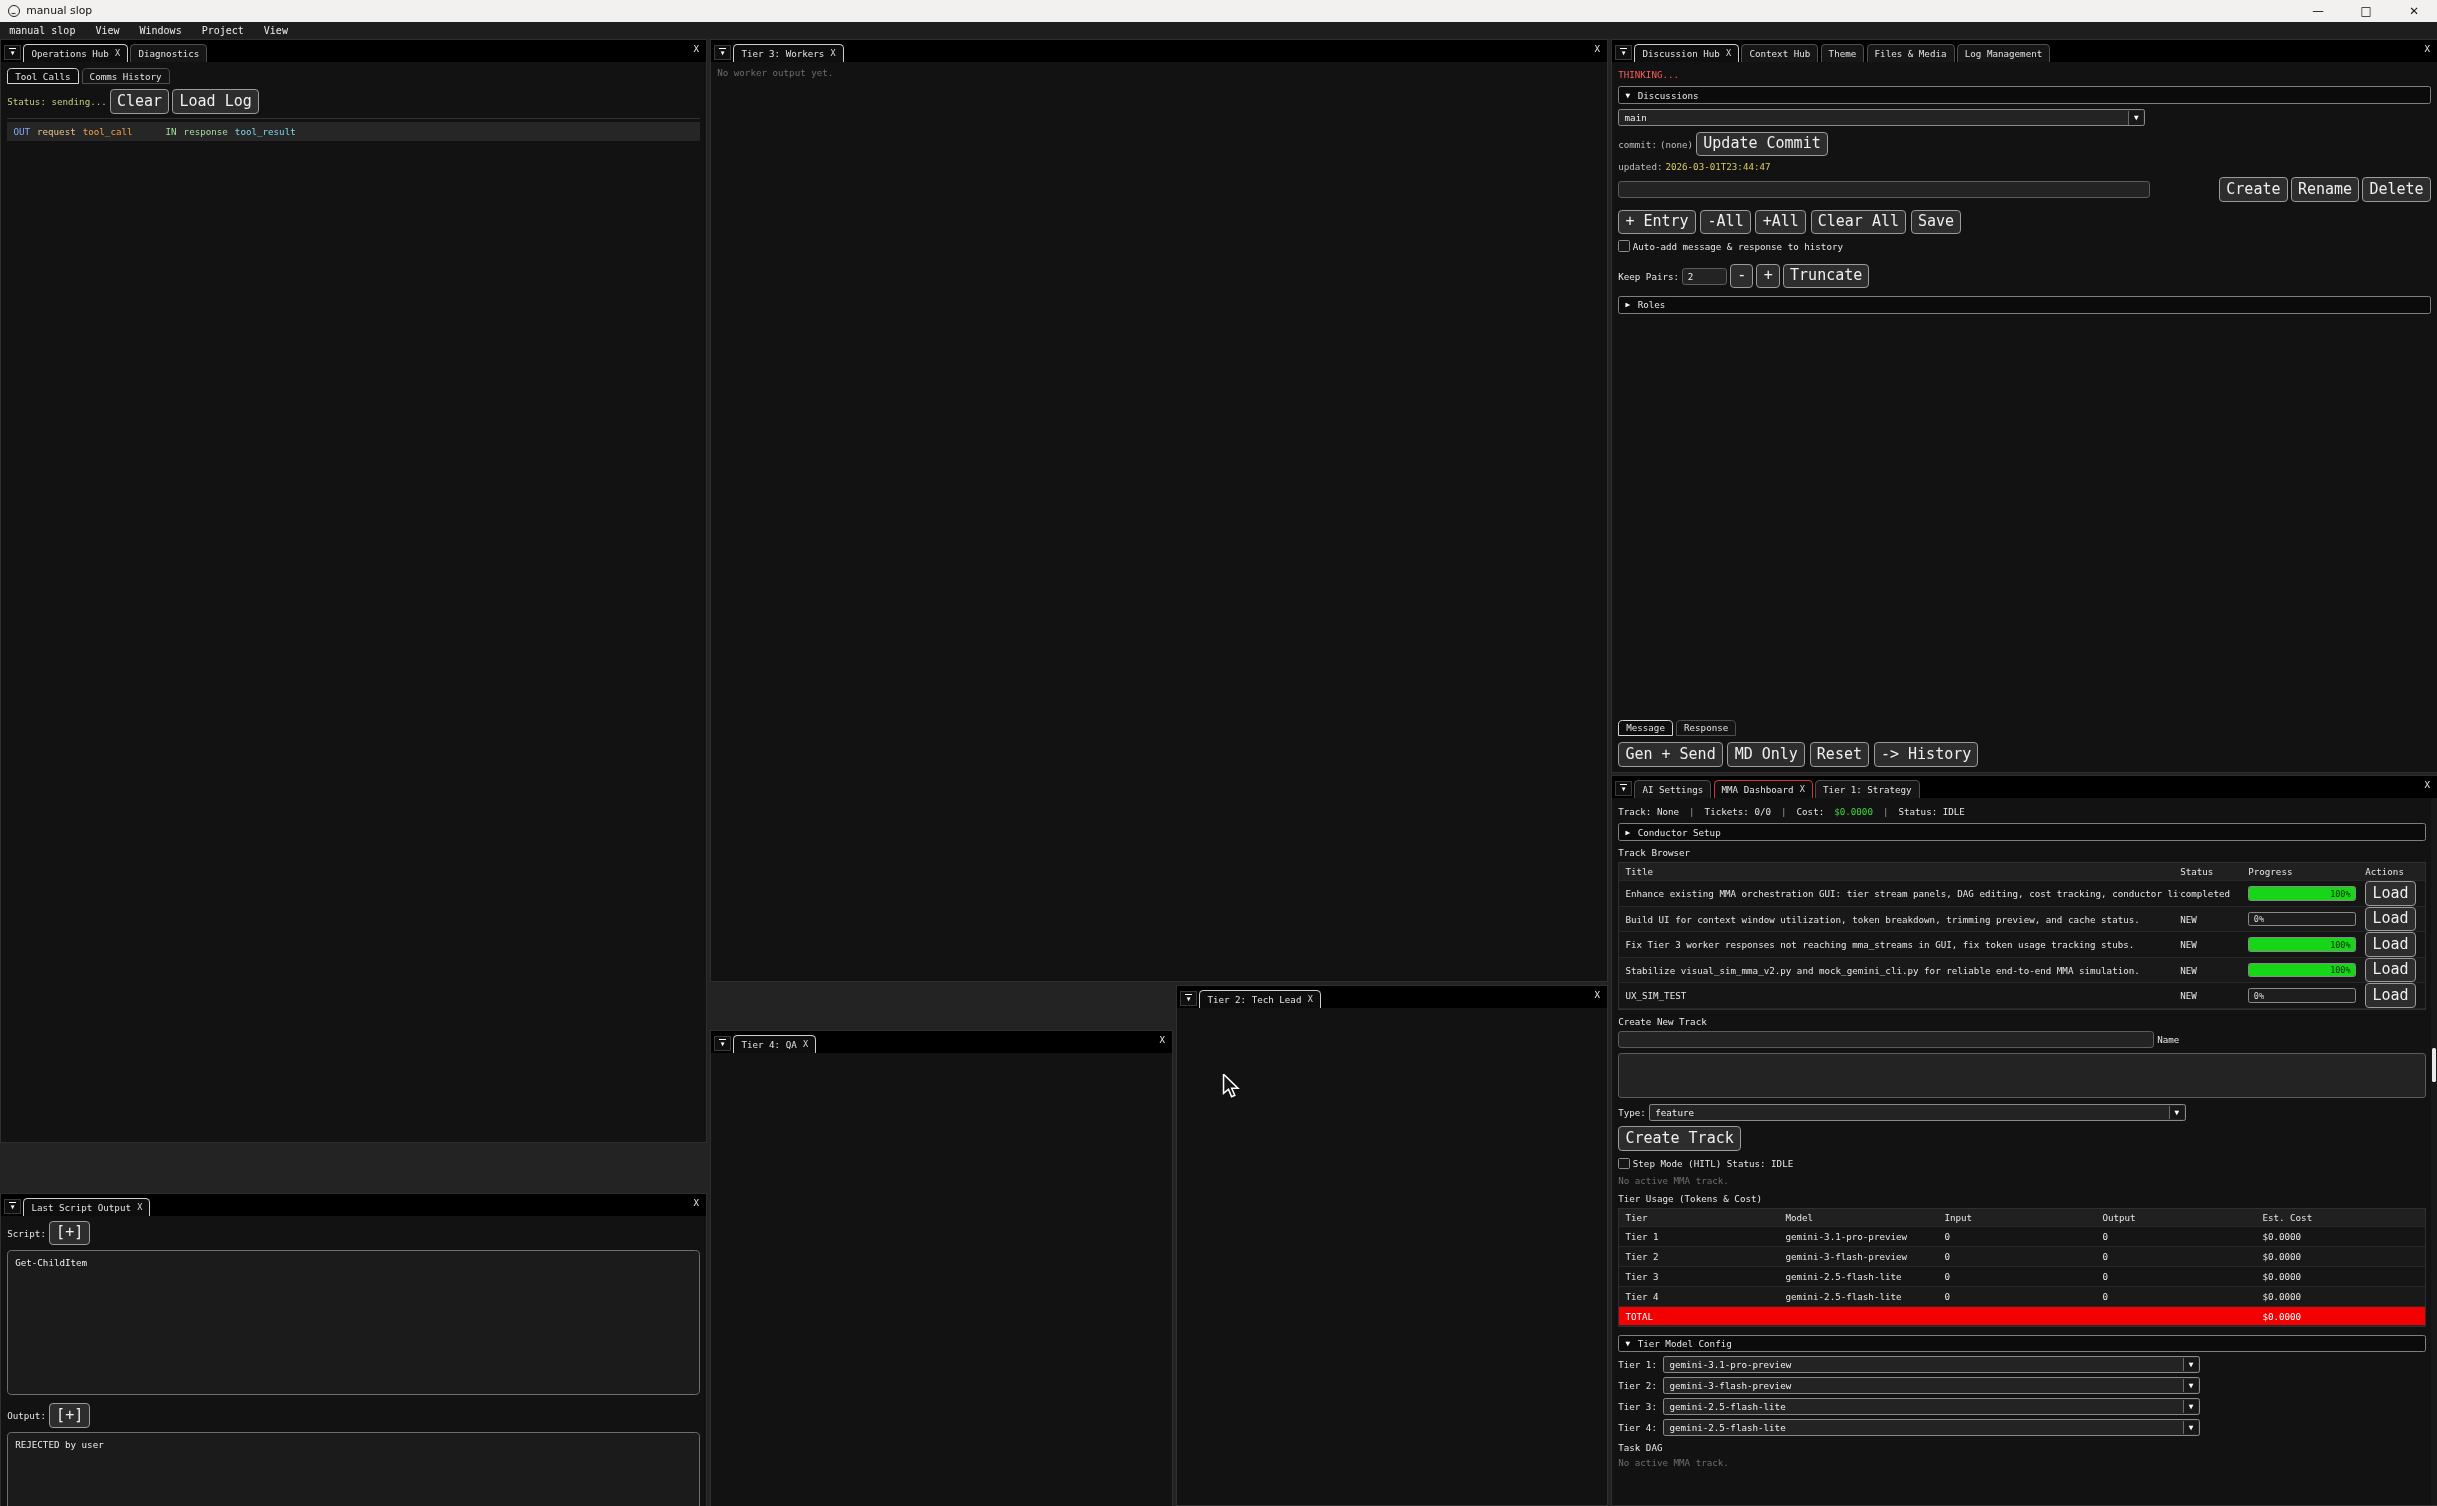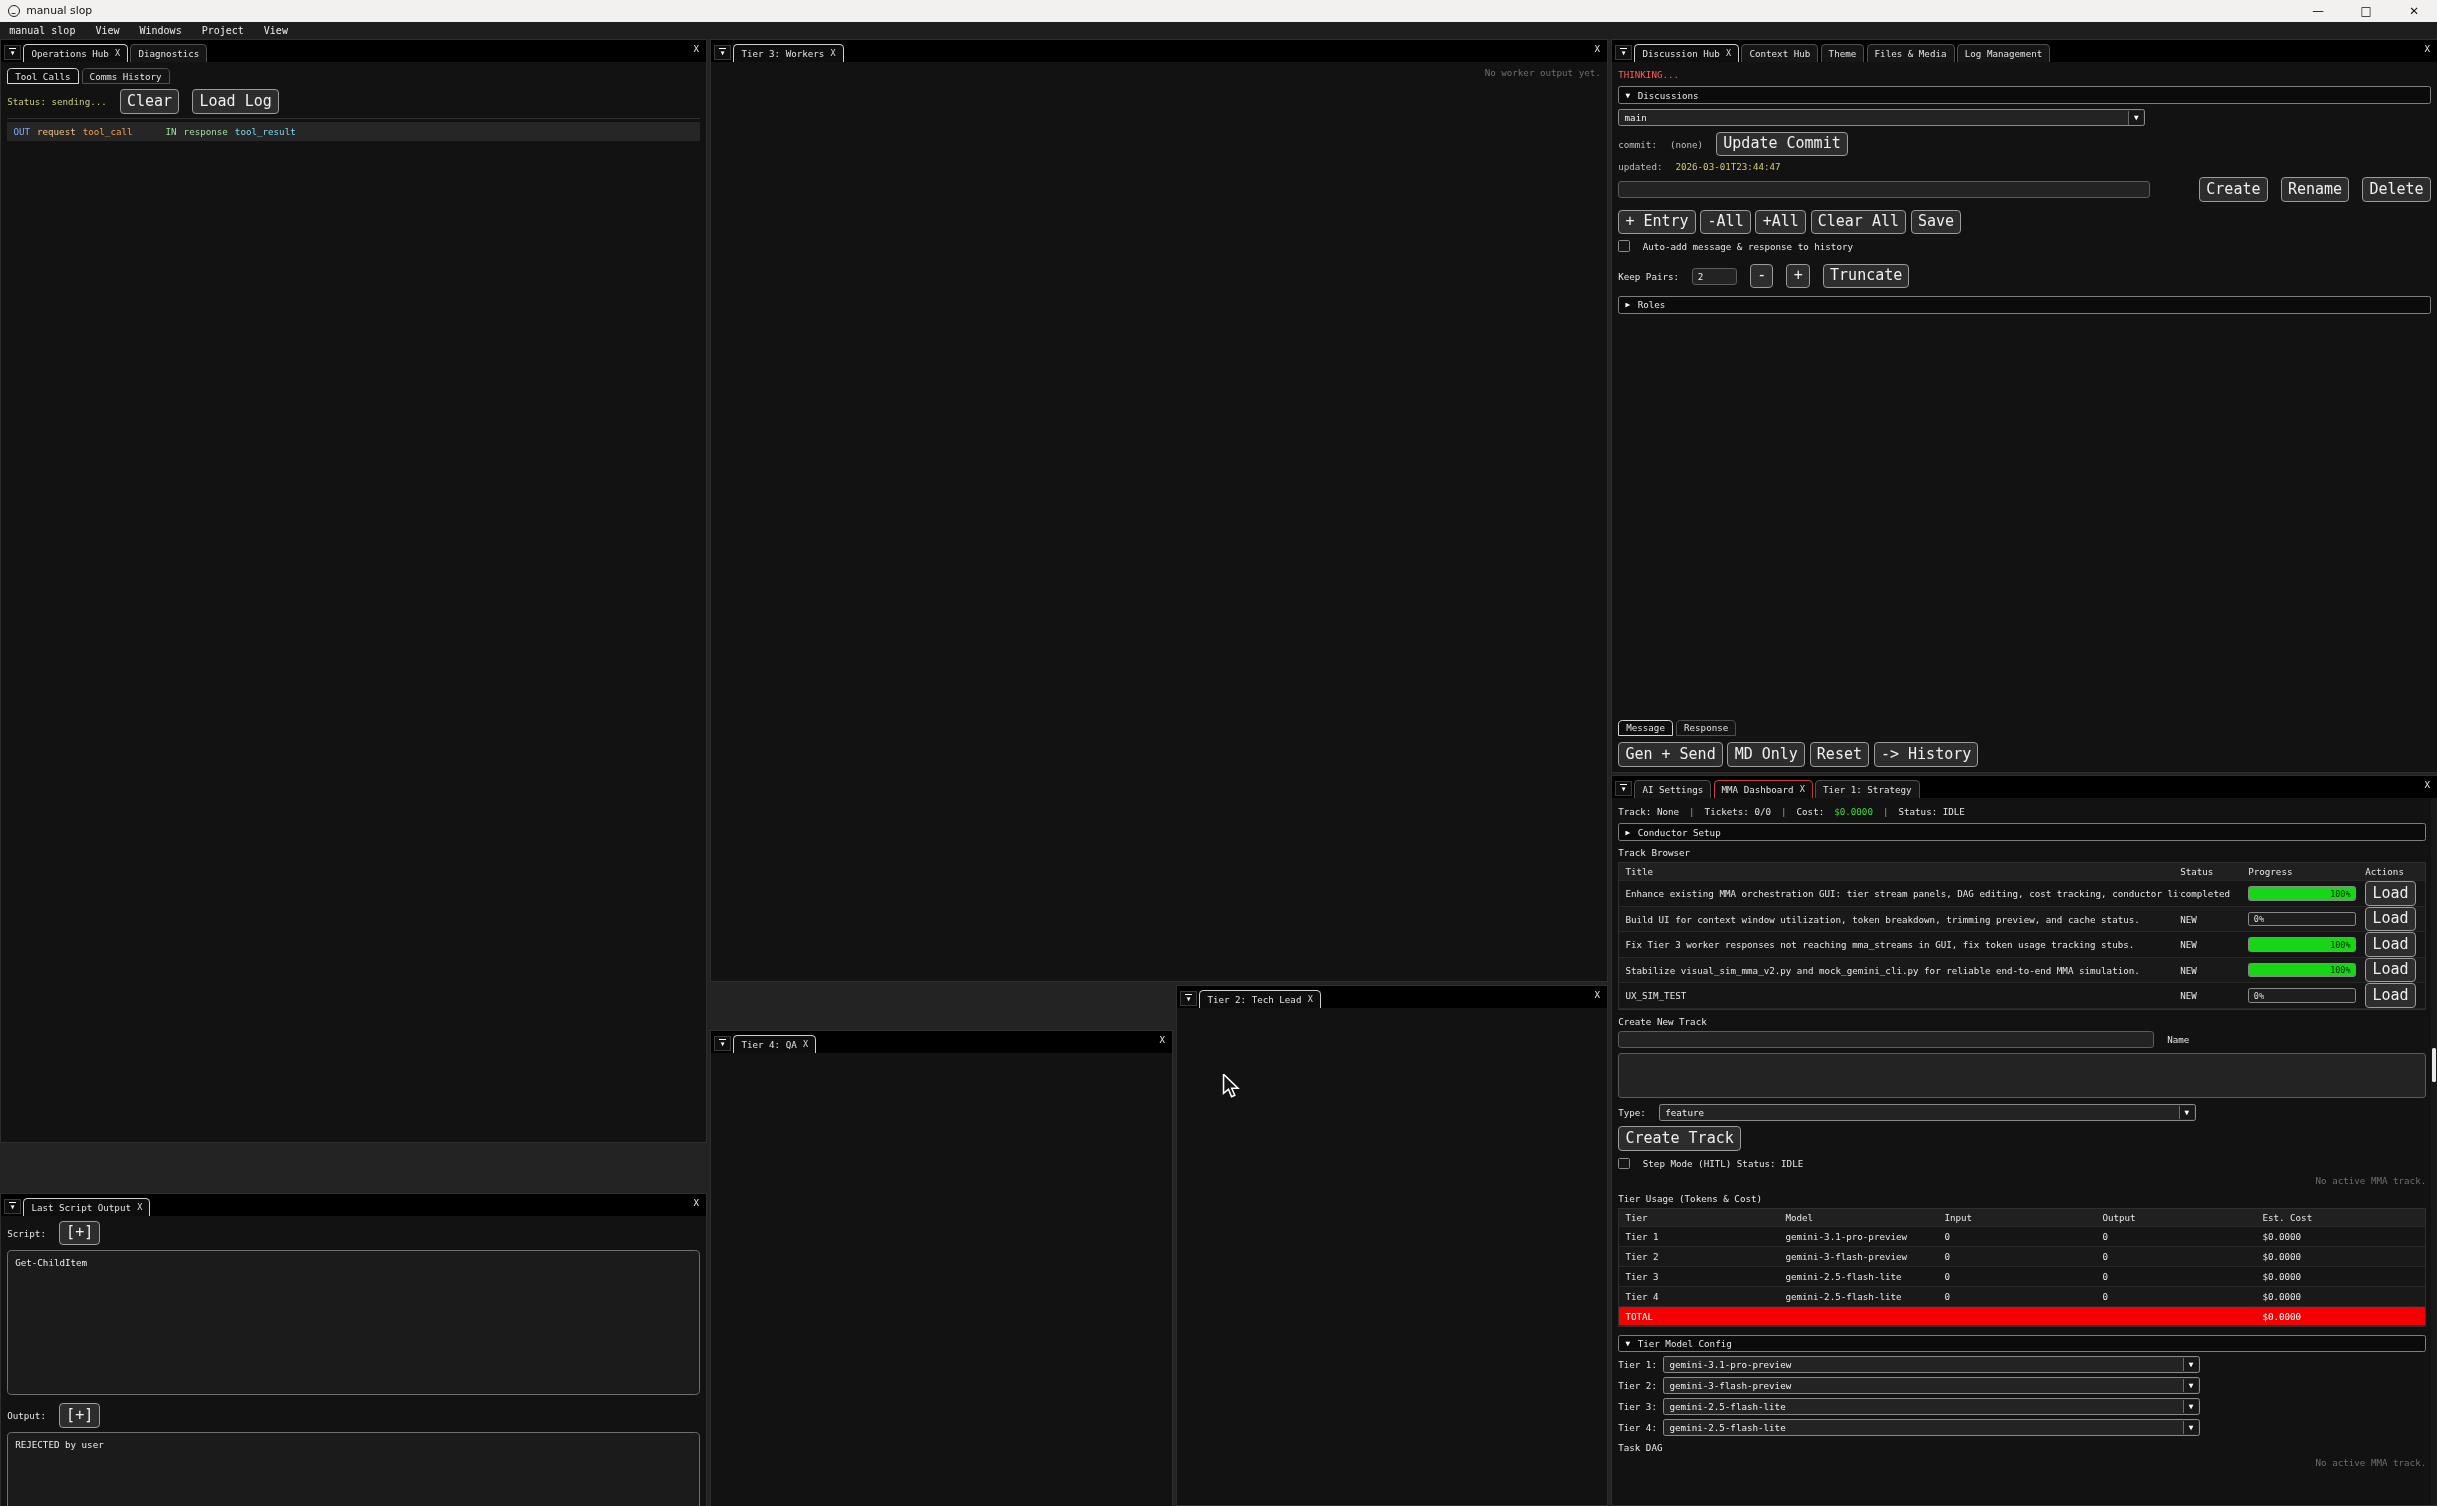--- a/index.html
+++ b/index.html
@@ -30,32 +30,32 @@
          color:#e2e2e2; white-space:nowrap; }
   .tab.sel { background:#0e0e0e; border-color:#cfcfcf; }
   .tab.sel-red { background:#0e0e0e; border-color:#cc3b3b; }
   .tab .x { font-size:8.5px; color:#ddd; }
   .tclose { position:absolute; right:7px; top:3.1px; color:#e8e8e8; font-size:9.2px; }
   .pbody { flex:1 1 auto; display:flex; flex-direction:column; padding:5.4px 6.2px; overflow:hidden; position:relative; }
 
   
   .btn { background:#2d2d2d; border:0.8px solid #9c9c9c; border-radius:3.9px; color:#efefef;
          font-family:inherit; font-size:15px; padding:1.5px 6.2px; white-space:nowrap; line-height:1.3; }
-  .row { display:flex; align-items:center; gap:13px; flex:0 0 auto; }
+  .row { display:flex; align-items:center; gap:3px; flex:0 0 auto; }
   .hdrbox { border:0.8px solid #7e7e7e; border-radius:2.3px; background:#0b0b0b; padding:2.3px 6.2px;
             display:flex; align-items:center; gap:7.7px; flex:0 0 auto; }
   .hdrbox .tri { font-size:7.7px; color:#fff; }
   .selectbox { background:#232323; border:0.8px solid #8a8a8a; border-radius:2.3px; height:17px;
                display:flex; align-items:center; padding-left:5.4px; position:relative; color:#f0f0f0; }
   .selectbox .dd { position:absolute; right:0.8px; top:0.8px; bottom:0.8px; width:15.4px; background:#181818;
                    border-left:0.8px solid #6a6a6a; display:flex; align-items:center; justify-content:center; font-size:7.7px; color:#fff; }
   .ibox { background:#232323; border:0.8px solid #5c5c5c; border-radius:3.1px; height:17px; color:#f0f0f0;
           font-family:inherit; font-size:9.2px; padding:0 4.6px; }
   .checkbox { width:11.6px; height:11.6px; background:#161616; border:0.8px solid #8a8a8a; border-radius:1.5px; flex:0 0 auto; }
-  .dim { color:#6d6d6d;text-align:right; }
+  .dim { color:#6d6d6d; }
   textarea { resize:none; outline:none; }
 
   
   .subtabs { display:flex; gap:3.1px; margin:1.5px 0 4.6px 0; flex:0 0 auto; }
   .subtab { height:16px; padding:0 7px; display:flex; align-items:center; background:#141414;
             border:0.8px solid #4f4f4f; border-radius:4.6px 4.6px 0 0; color:#e2e2e2; }
   .subtab.sel { border-color:#d6d6d6; background:#0d0d0d; }
   .status-olive { color:#c9cc7f; }
   .calllist { border-top:0.8px solid #303030; margin-top:4.6px; flex:1 1 auto; }
   .callrow { background:#262626; height:18.5px; display:flex; align-items:center; gap:7px; padding:0 6.2px; margin-top:3.1px; }

